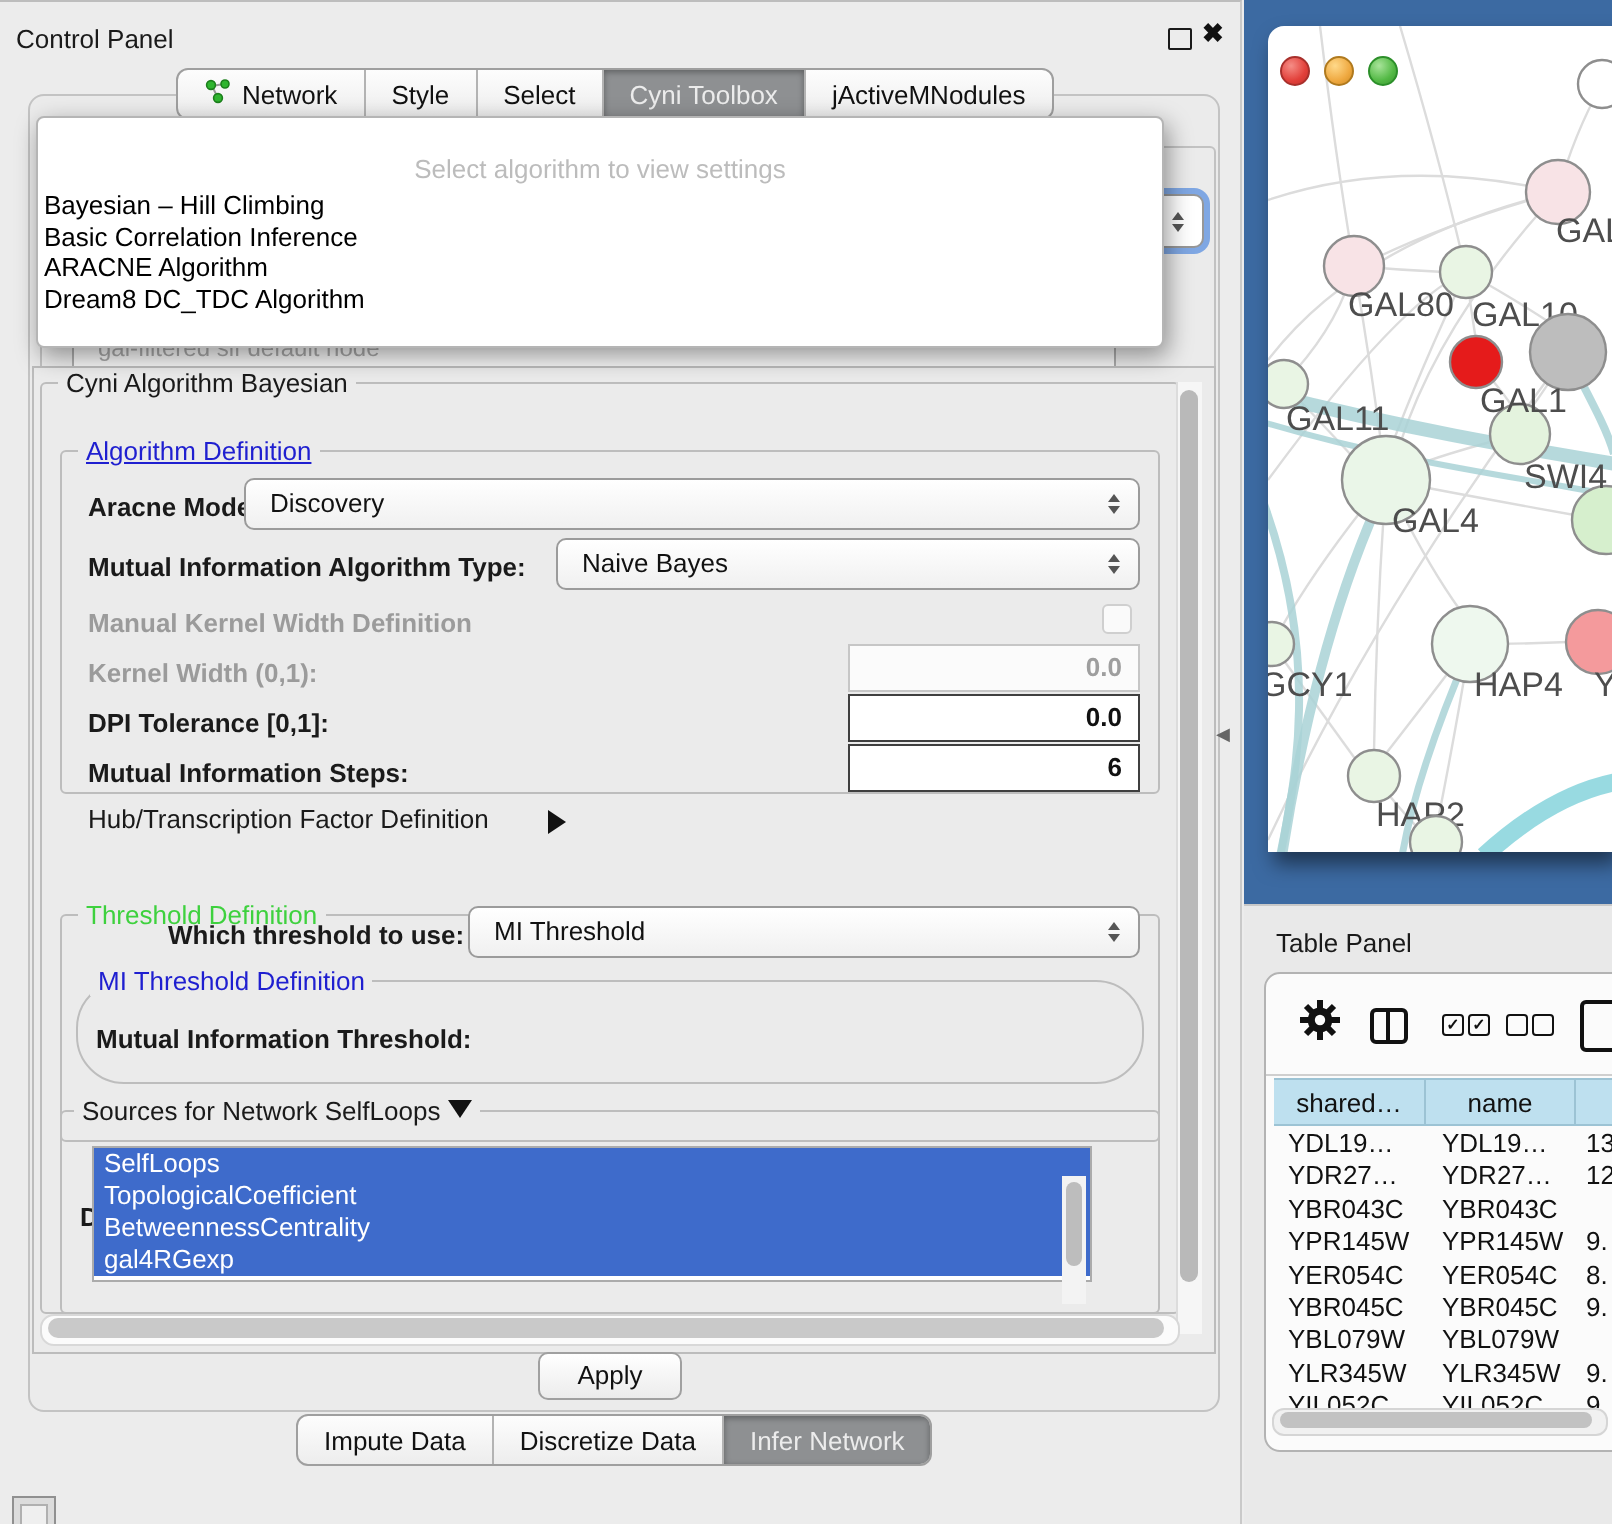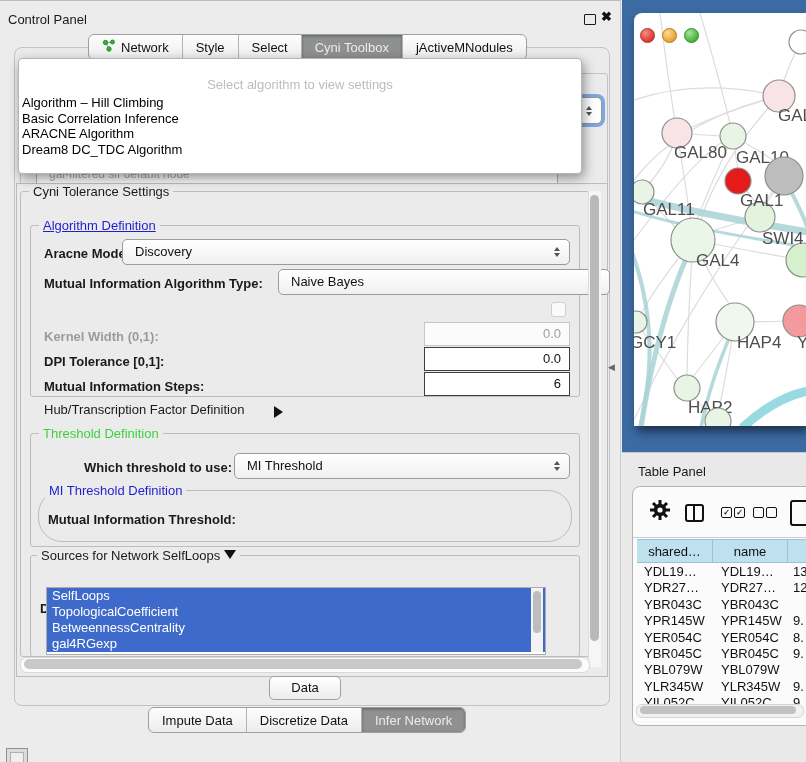--- a/index.html
+++ b/index.html
@@ -41,27 +41,27 @@
   .legend.green{color:#3ed13e;}
   .blabel{position:absolute;font-size:13px;font-weight:bold;color:#1a1a1a;white-space:nowrap;}
   .blabel.disabled{color:#9b9b9b;}
   .nlabel{position:absolute;font-size:13px;color:#1a1a1a;white-space:nowrap;}
   .combo{position:absolute;height:24px;background:linear-gradient(#ffffff,#f0f0f0);border:1px solid #9b9b9b;border-radius:5px;font-size:13px;color:#111;}
   .combo .val{position:absolute;left:12px;top:4px;}
   .stepper{position:absolute;right:6px;top:0;bottom:0;width:12px;display:flex;flex-direction:column;align-items:center;justify-content:center;gap:2px;}
   .arr-up{width:0;height:0;border-left:3.5px solid transparent;border-right:3.5px solid transparent;border-bottom:4.5px solid #555;}
   .arr-dn{width:0;height:0;border-left:3.5px solid transparent;border-right:3.5px solid transparent;border-top:4.5px solid #555;}
   .field{position:absolute;height:22px;background:#fff;border:1px solid #9e9e9e;font-size:13px;color:#111;}
-  .field span{position:absolute;right:8px;top:3px;}
+  .field span{position:absolute;right:8px;top:3px;font-weight:bold;}
   .field.disabled{background:#fbfbfb;border-color:#c6c6c6;color:#9e9e9e;}
   .field.strong{border:1.5px solid #3f3f3f;}
   .checkbox{position:absolute;width:13px;height:13px;border:1.5px solid #cfcfcf;border-radius:3px;background:#fafafa;}
   .tri-right{display:inline-block;width:0;height:0;border-top:6px solid transparent;border-bottom:6px solid transparent;border-left:9px solid #111;vertical-align:-1px;}
   .tri-down{display:inline-block;width:0;height:0;border-left:6.5px solid transparent;border-right:6.5px solid transparent;border-top:9px solid #111;vertical-align:1px;}
-  #attr-list{left:46px;top:586px;width:498px;height:66px;background:#fff;border:1px solid #ababab;overflow:hidden;}
+  #attr-list{left:46px;top:572px;width:498px;height:66px;background:#fff;border:1px solid #ababab;overflow:hidden;}
   .attr-item{height:16px;line-height:16px;font-size:13px;color:#fff;background:#3e6bcb;padding-left:5px;white-space:nowrap;}
   #attr-vscroll{left:531px;top:587px;width:12px;height:64px;background:#f3f3f3;}
   #attr-vthumb{left:533px;top:590px;width:8px;height:42px;background:#bdbdbd;border-radius:4px;}
   #set-vscroll{left:588px;top:190px;width:12px;height:476px;background:#f6f6f6;border-left:1px solid #dcdcdc;}
   #set-vthumb{left:590px;top:194px;width:9px;height:446px;background:#b9b9b9;border-radius:5px;}
   #hscroll{left:20px;top:656px;width:568px;height:14px;background:#fbfbfb;border:1px solid #d8d8d8;border-radius:7px;}
   #hthumb{left:24px;top:658px;width:558px;height:10px;background:#c9c9c9;border-radius:5px;}
   #apply-btn{left:269px;top:675px;width:70px;height:22px;border:1px solid #a0a0a0;border-radius:5px;background:linear-gradient(#ffffff,#ececec);font-size:13px;color:#111;text-align:center;line-height:22px;}
   #bl-icon{left:6px;top:747px;width:20px;height:15px;border:1px solid #909090;background:#dcdcdc;}
   #bl-icon div{position:absolute;left:3px;top:3px;width:12px;height:11px;background:#efefef;border:1px solid #b0b0b0;}
@@ -139,70 +139,71 @@
         <span>Cyni Toolbox</span>
       </div>
       <div class="tab">
         <span>jActiveMNodules</span>
       </div>
     </div>
 
   <div id="algo-popup" class="abs">
     <div class="ph">Select algorithm to view settings</div>
     <div id="algo-items">
-        <div class="pop-item">Algorithm – Hill Climbing</div>
+        <div class="pop-item">Bayesian – Hill Climbing</div>
         <div class="pop-item">Basic Correlation Inference</div>
         <div class="pop-item selected">ARACNE Algorithm</div>
         <div class="pop-item">Dream8 DC_TDC Algorithm</div>
       </div>
   </div>
 
   <div id="settings-panel" class="abs"></div>
 
   <div class="groupbox" style="left:20px;top:190px;width:568px;height:464px;">
-    <span class="legend" style="left:8px;top:-8px;">Cyni Tolerance Settings</span>
+    <span class="legend" style="left:8px;top:-8px;">Cyni Algorithm Bayesian</span>
   </div>
 
   <div class="groupbox" style="left:30px;top:224px;width:548px;height:170px;">
     <span class="legend blue" style="left:8px;top:-8px;text-decoration:underline;">Algorithm Definition</span>
   </div>
   <span class="blabel" style="left:44px;top:245px;">Aracne Mode:</span>
   <div class="combo abs" style="left:122px;top:238px;width:446px;">
     <span class="val">Discovery</span>
     <span class="stepper">
         <span class="arr-up"></span>
         <span class="arr-dn"></span>
       </span>
   </div>
   <span class="blabel" style="left:44px;top:275px;">Mutual Information Algorithm Type:</span>
-  <div class="combo abs" style="left:278px;top:268px;width:290px;padding-left:40px;">
+  <div class="combo abs" style="left:278px;top:268px;width:290px;">
     <span class="val">Naive Bayes</span>
     <span class="stepper">
         <span class="arr-up"></span>
         <span class="arr-dn"></span>
       </span>
   </div>
+  <span class="blabel disabled" style="left:44px;top:303px;">Manual Kernel Width Definition</span>
   <div class="checkbox abs" style="left:551px;top:301px;"></div>
   <span class="blabel disabled" style="left:44px;top:328px;">Kernel Width (0,1):</span>
   <div class="field disabled abs" style="left:424px;top:321px;width:144px;">
     <span>0.0</span>
   </div>
   <span class="blabel" style="left:44px;top:353px;">DPI Tolerance [0,1]:</span>
   <div class="field strong abs" style="left:424px;top:346px;width:144px;">
     <span>0.0</span>
   </div>
   <span class="blabel" style="left:44px;top:378px;">Mutual Information Steps:</span>
   <div class="field strong abs" style="left:424px;top:371px;width:144px;">
     <span>6</span>
   </div>
 
   <span class="nlabel" style="left:44px;top:401px;">Hub/Transcription Factor Definition</span>
   <span class="abs" style="left:274px;top:402px;"><span class="tri-right"></span></span>
 
-  <div class="groupbox" style="left:30px;top:432px;width:548px;height:112px;">
+  <div class="groupbox" style="left:30px;top:456px;width:548px;height:112px;">
     <span class="legend green" style="left:8px;top:-8px;">Threshold Definition</span>
   </div>
   <span class="blabel" style="left:84px;top:459px;">Which threshold to use:</span>
   <div class="combo abs" style="left:234px;top:452px;width:334px;">
     <span class="val">MI Threshold</span>
     <span class="stepper">
         <span class="arr-up"></span>
         <span class="arr-dn"></span>
       </span>
   </div>
@@ -222,21 +223,21 @@
       <div class="attr-item">gal4RGexp</div>
     </div>
   <div id="attr-vscroll" class="abs"></div>
   <div id="attr-vthumb" class="abs"></div>
 
   <div id="set-vscroll" class="abs"></div>
   <div id="set-vthumb" class="abs"></div>
   <div id="hscroll" class="abs"></div>
   <div id="hthumb" class="abs"></div>
 
-  <div id="apply-btn" class="abs">Data</div>
+  <div id="apply-btn" class="abs">Apply</div>
 
   <div id="bottom-tabs" class="abs tabgroup">
       <div class="tab">
         <span>Impute Data</span>
       </div>
       <div class="tab">
         <span>Discretize Data</span>
       </div>
       <div class="tab selected">
         <span>Infer Network</span>

